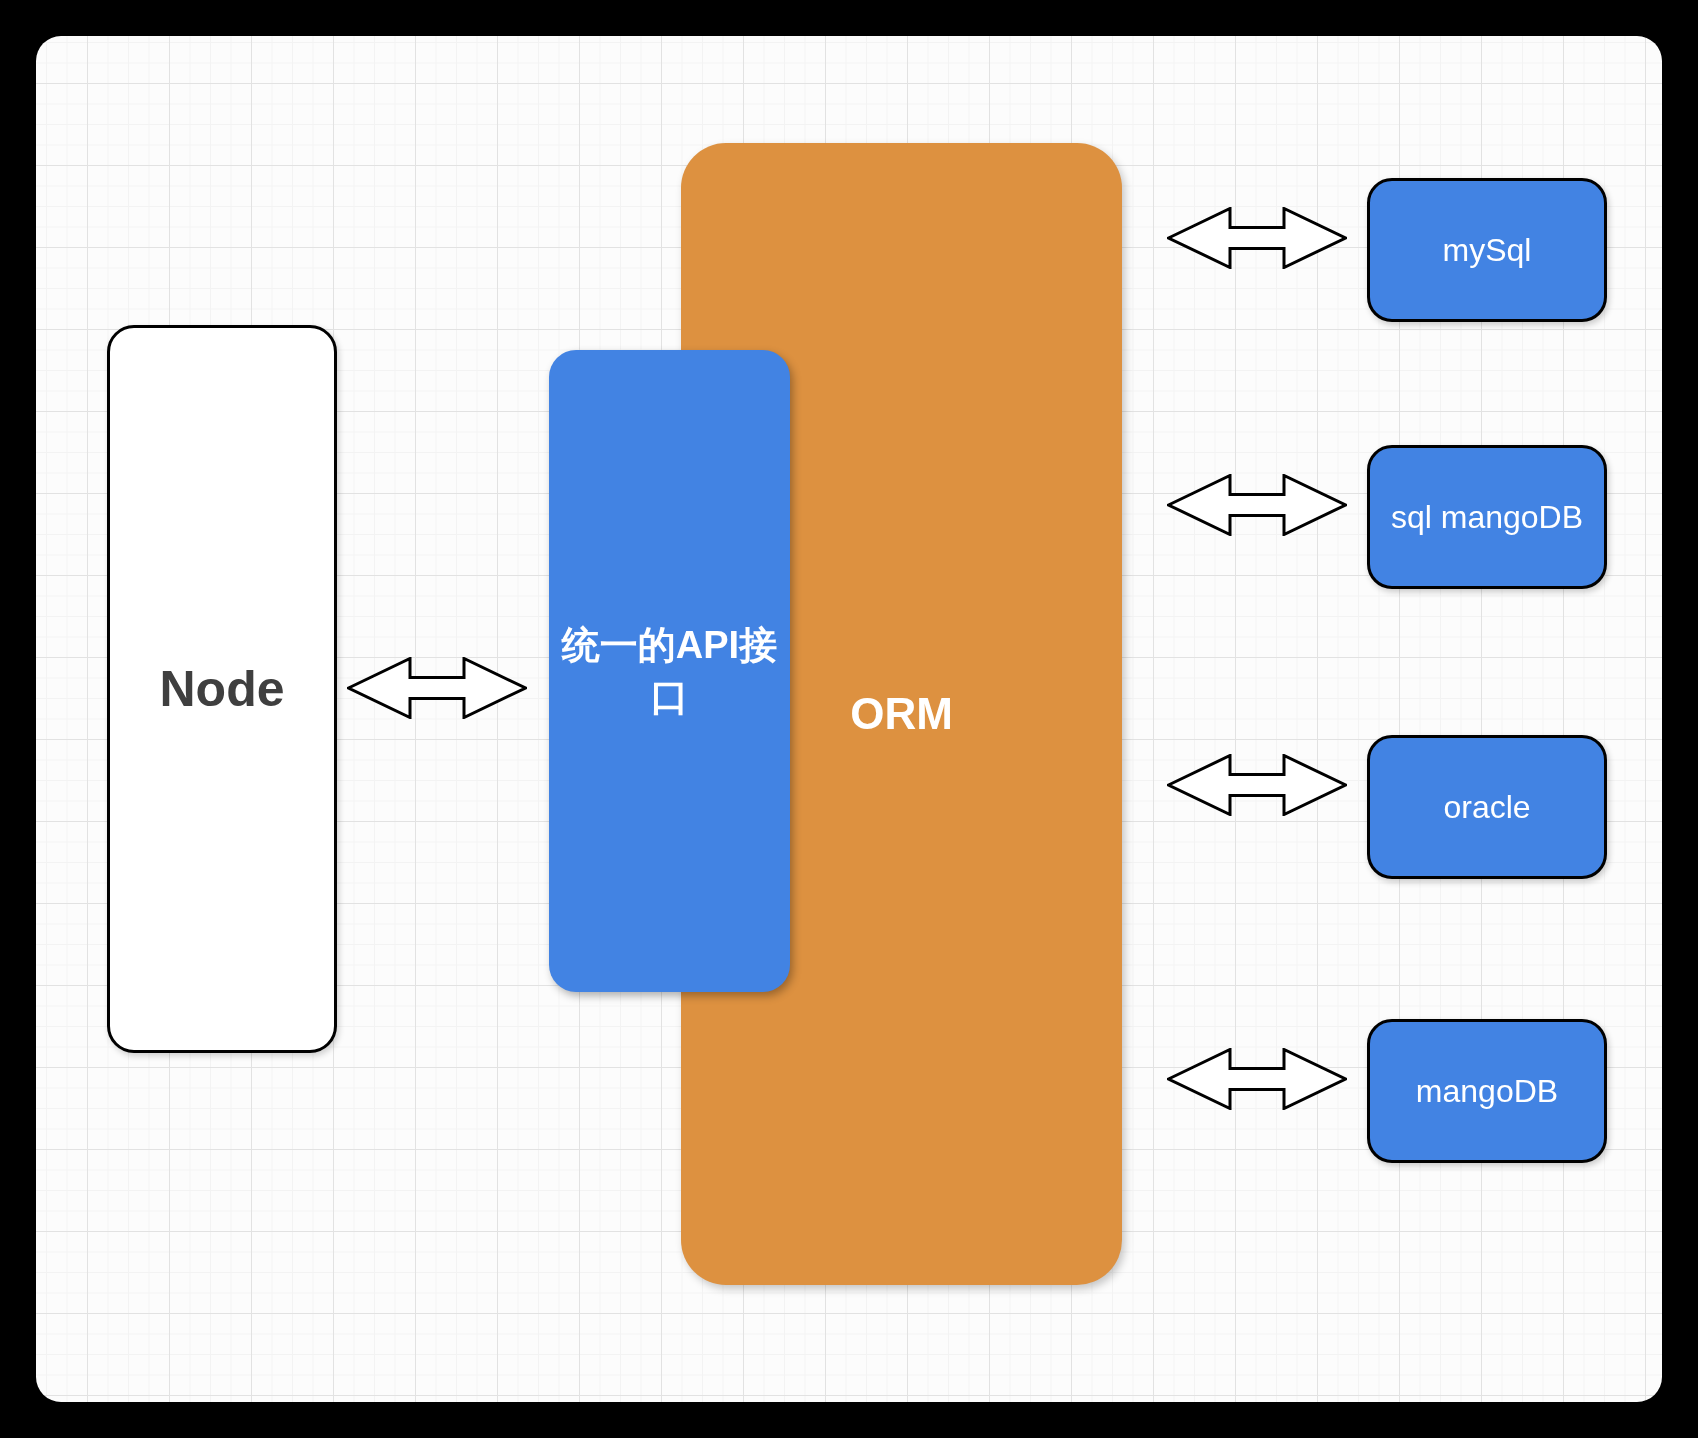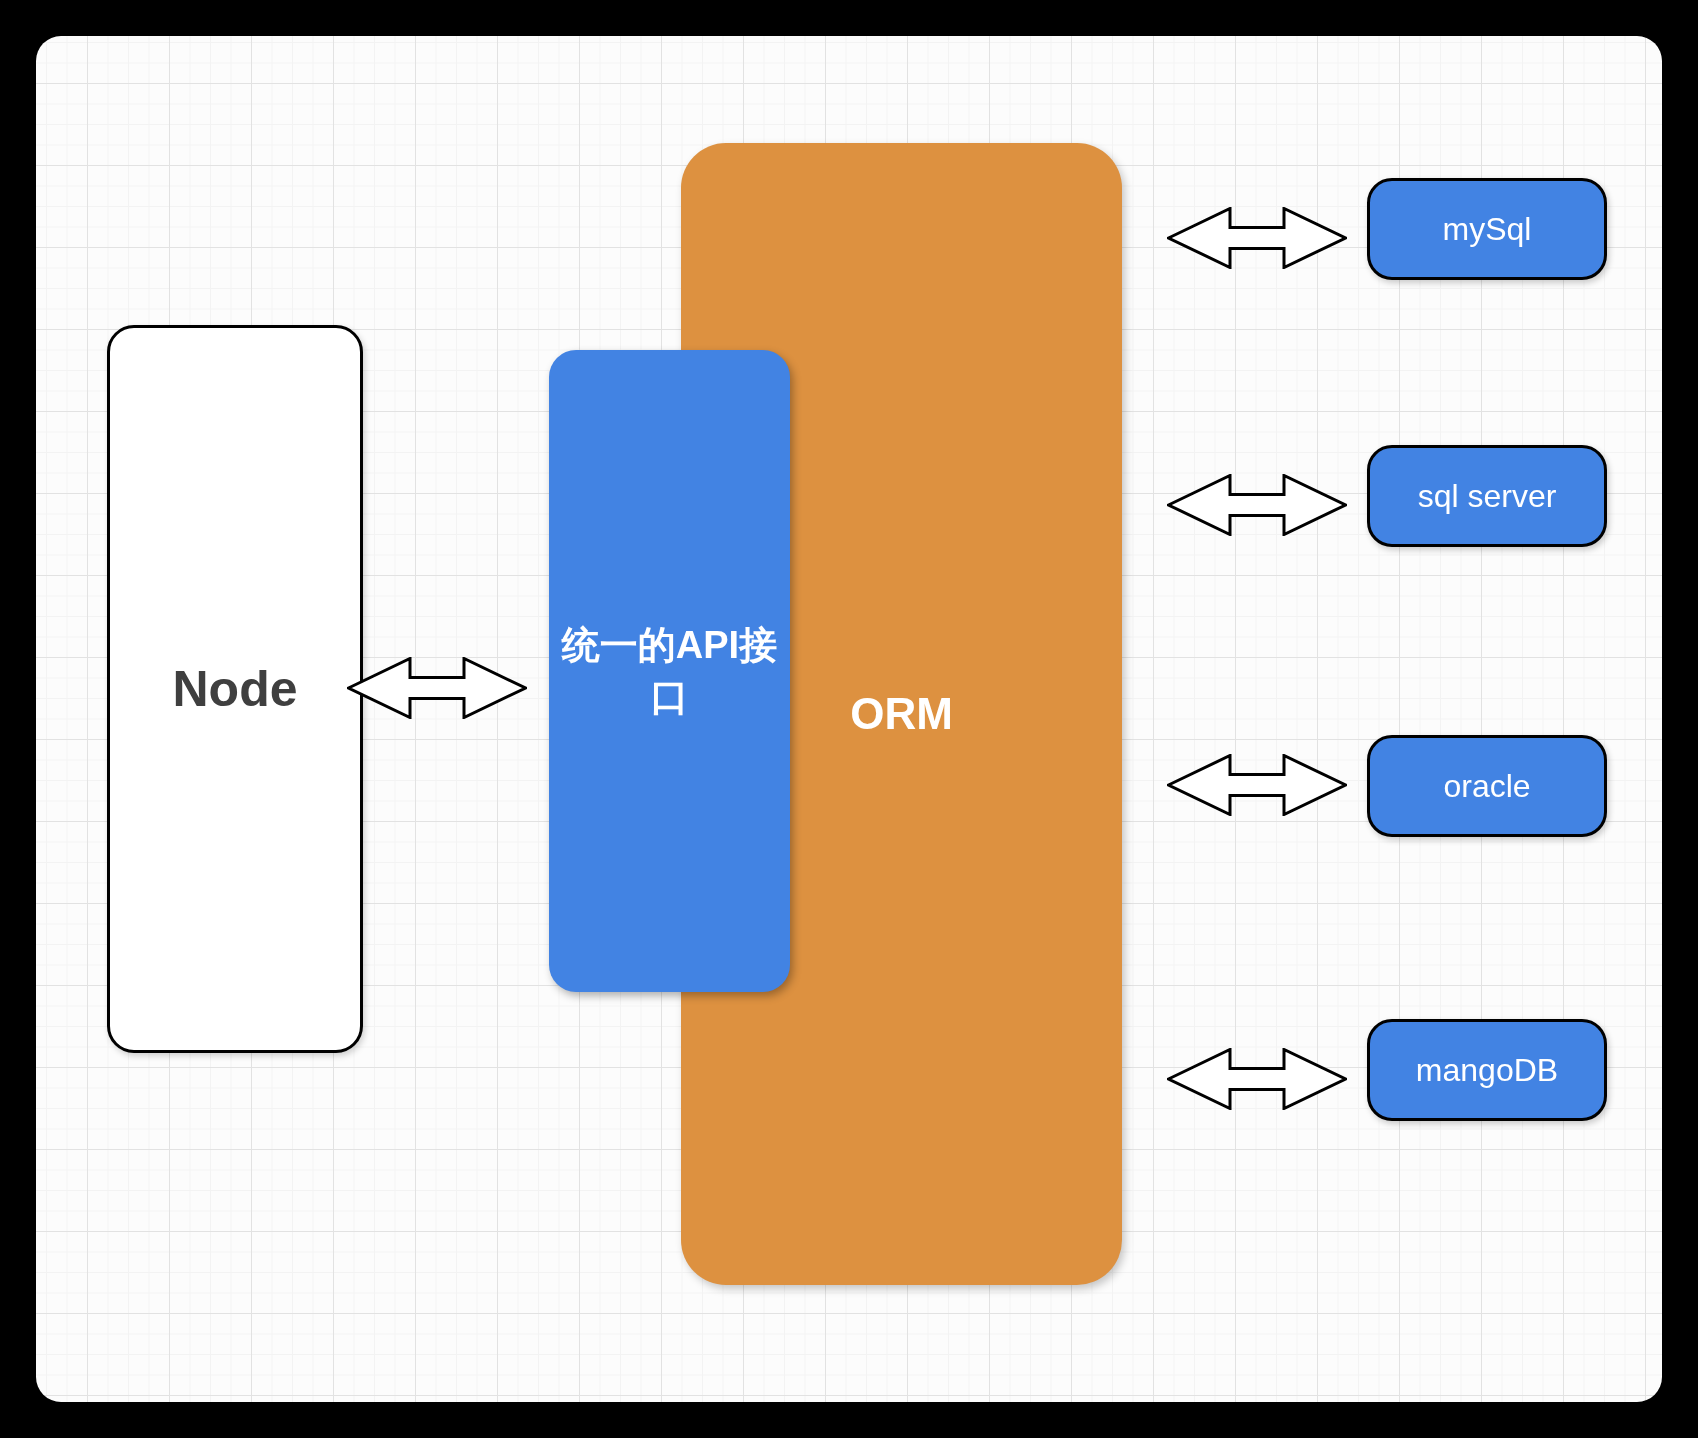--- a/index.html
+++ b/index.html
@@ -38,21 +38,21 @@
     position: absolute;
     box-sizing: border-box;
     display: flex;
     align-items: center;
     justify-content: center;
     text-align: center;
   }
   .node-box {
     left: 71px;
     top: 289px;
-    width: 256px;
+    width: 230px;
     height: 728px;
     background: #ffffff;
     border: 3px solid #000;
     border-radius: 27px;
     box-shadow: 2px 3px 6px rgba(0,0,0,0.18);
     z-index: 2;
   }
   .node-box .label {
     font-size: 50px;
     font-weight: bold;
@@ -88,21 +88,21 @@
     font-size: 38px;
     font-weight: bold;
     color: #ffffff;
     line-height: 52px;
     word-break: break-all;
     text-align: center;
   }
   .db-box {
     left: 1331px;
     width: 240px;
-    height: 102px;
+    height: 144px;
     background: var(--color-blue, #4283e3);
     border: 3px solid #000;
     border-radius: 25px;
     box-shadow: 2px 3px 6px rgba(0,0,0,0.20);
     z-index: 2;
   }
   .db-box .label {
     font-size: 32px;
     font-weight: normal;
     color: #ffffff;
@@ -161,21 +161,21 @@
       <polygon points="1.5,31 63,1.5 63,20.5 117,20.5 117,1.5 178.5,31 117,60.5 117,41.5 63,41.5 63,60.5" style="fill: rgb(255, 255, 255); stroke: rgb(0, 0, 0);"></polygon>
     </svg>
     <svg class="arrow arrow-r3" viewBox="0 0 180 62">
       <polygon points="1.5,31 63,1.5 63,20.5 117,20.5 117,1.5 178.5,31 117,60.5 117,41.5 63,41.5 63,60.5" style="fill: rgb(255, 255, 255); stroke: rgb(0, 0, 0);"></polygon>
     </svg>
 
     <div class="shape db-box db-0">
       <span class="label">mySql</span>
     </div>
     <div class="shape db-box db-1">
-      <span class="label">sql server</span>
+      <span class="label">sql mangoDB</span>
     </div>
     <div class="shape db-box db-2">
       <span class="label">oracle</span>
     </div>
     <div class="shape db-box db-3">
       <span class="label">mangoDB</span>
     </div>
 
   </div>
 </div>

